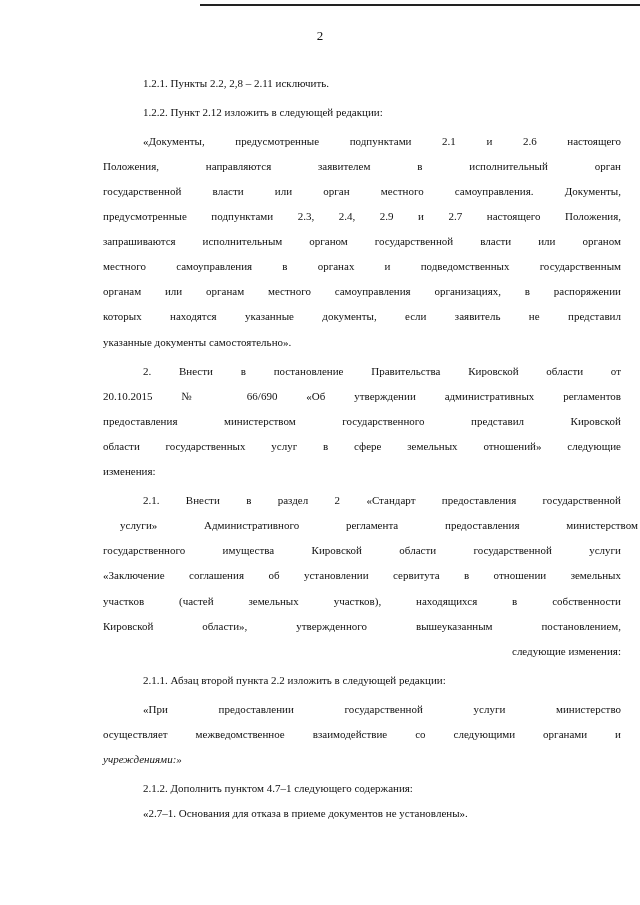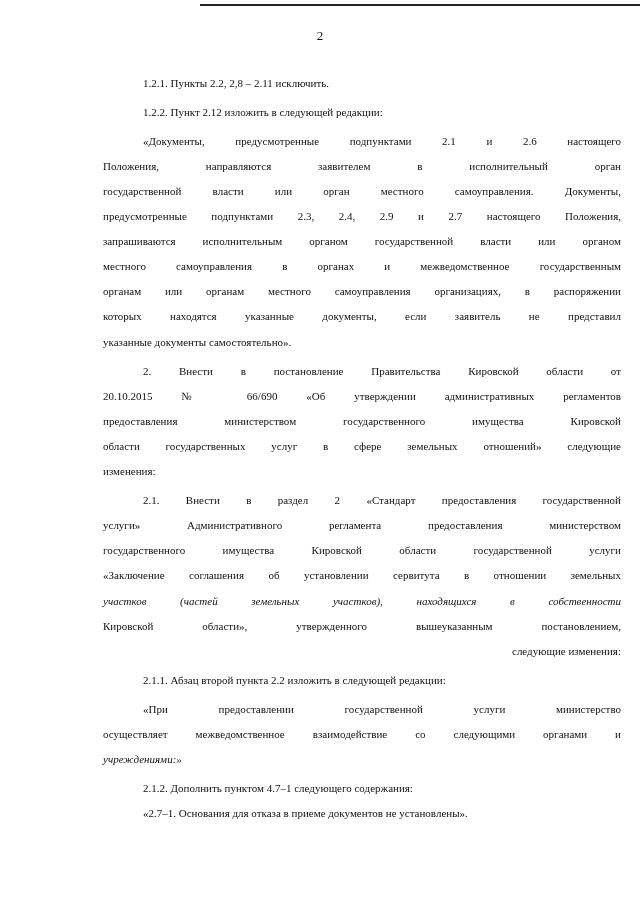--- a/index.html
+++ b/index.html
@@ -18,34 +18,34 @@
 <div class="page-number">2</div>
 
 <div id="doc-body">
   <div class="line indent" style="top: 74px;">1.2.1. Пункты 2.2, 2,8 – 2.11 исключить.</div>
   <div class="line indent" style="top: 103px;">1.2.2. Пункт 2.12 изложить в следующей редакции:</div>
   <div class="line indent justify" style="top: 132px;">«Документы, предусмотренные подпунктами 2.1 и 2.6 настоящего</div>
   <div class="line justify" style="top: 157px;">Положения, направляются заявителем в исполнительный орган</div>
   <div class="line justify" style="top: 182px;">государственной власти или орган местного самоуправления. Документы,</div>
   <div class="line justify" style="top: 207px;">предусмотренные подпунктами 2.3, 2.4, 2.9 и 2.7 настоящего Положения,</div>
   <div class="line justify" style="top: 232px;">запрашиваются исполнительным органом государственной власти или органом</div>
-  <div class="line justify" style="top: 257px;">местного самоуправления в органах и межведомственное государственным</div>
+  <div class="line justify" style="top: 257px;">местного самоуправления в органах и подведомственных государственным</div>
   <div class="line justify" style="top: 282px;">органам или органам местного самоуправления организациях, в распоряжении</div>
   <div class="line justify" style="top: 307px;">которых находятся указанные документы, если заявитель не представил</div>
   <div class="line" style="top: 333px;">указанные документы самостоятельно».</div>
   <div class="line indent justify" style="top: 362px;">2. Внести в постановление Правительства Кировской области от</div>
   <div class="line justify" style="top: 387px;">20.10.2015 № 66/690 «Об утверждении административных регламентов</div>
-  <div class="line justify" style="top: 412px;">предоставления министерством государственного имущества Кировской</div>
+  <div class="line justify" style="top: 412px;">предоставления министерством государственного представил Кировской</div>
   <div class="line justify" style="top: 437px;">области государственных услуг в сфере земельных отношений» следующие</div>
   <div class="line" style="top: 462px;">изменения:</div>
   <div class="line indent justify" style="top: 491px;">2.1. Внести в раздел 2 «Стандарт предоставления государственной</div>
-  <div class="line justify" style="top: 516px;">услуги» Административного регламента предоставления министерством</div>
+  <div class="line justify" style="top: 516px; margin-left: 17px;">услуги» Административного регламента предоставления министерством</div>
   <div class="line justify" style="top: 541px;">государственного имущества Кировской области государственной услуги</div>
   <div class="line justify" style="top: 566px;">«Заключение соглашения об установлении сервитута в отношении земельных</div>
-  <div class="line justify" style="top: 592px; font-style: italic;">участков (частей земельных участков), находящихся в собственности</div>
+  <div class="line justify" style="top: 592px;">участков (частей земельных участков), находящихся в собственности</div>
   <div class="line justify" style="top: 617px;">Кировской области», утвержденного вышеуказанным постановлением,</div>
   <div class="line" style="top: 642px; text-align: right;">следующие изменения:</div>
   <div class="line indent" style="top: 671px;">2.1.1. Абзац второй пункта 2.2 изложить в следующей редакции:</div>
   <div class="line indent justify" style="top: 700px;">«При предоставлении государственной услуги министерство</div>
   <div class="line justify" style="top: 725px;">осуществляет межведомственное взаимодействие со следующими органами и</div>
   <div class="line" style="top: 750px; font-style: italic;">учреждениями:»</div>
   <div class="line indent" style="top: 779px;">2.1.2. Дополнить пунктом 4.7–1 следующего содержания:</div>
   <div class="line indent" style="top: 804px;">«2.7–1. Основания для отказа в приеме документов не установлены».</div>
 </div>
 

